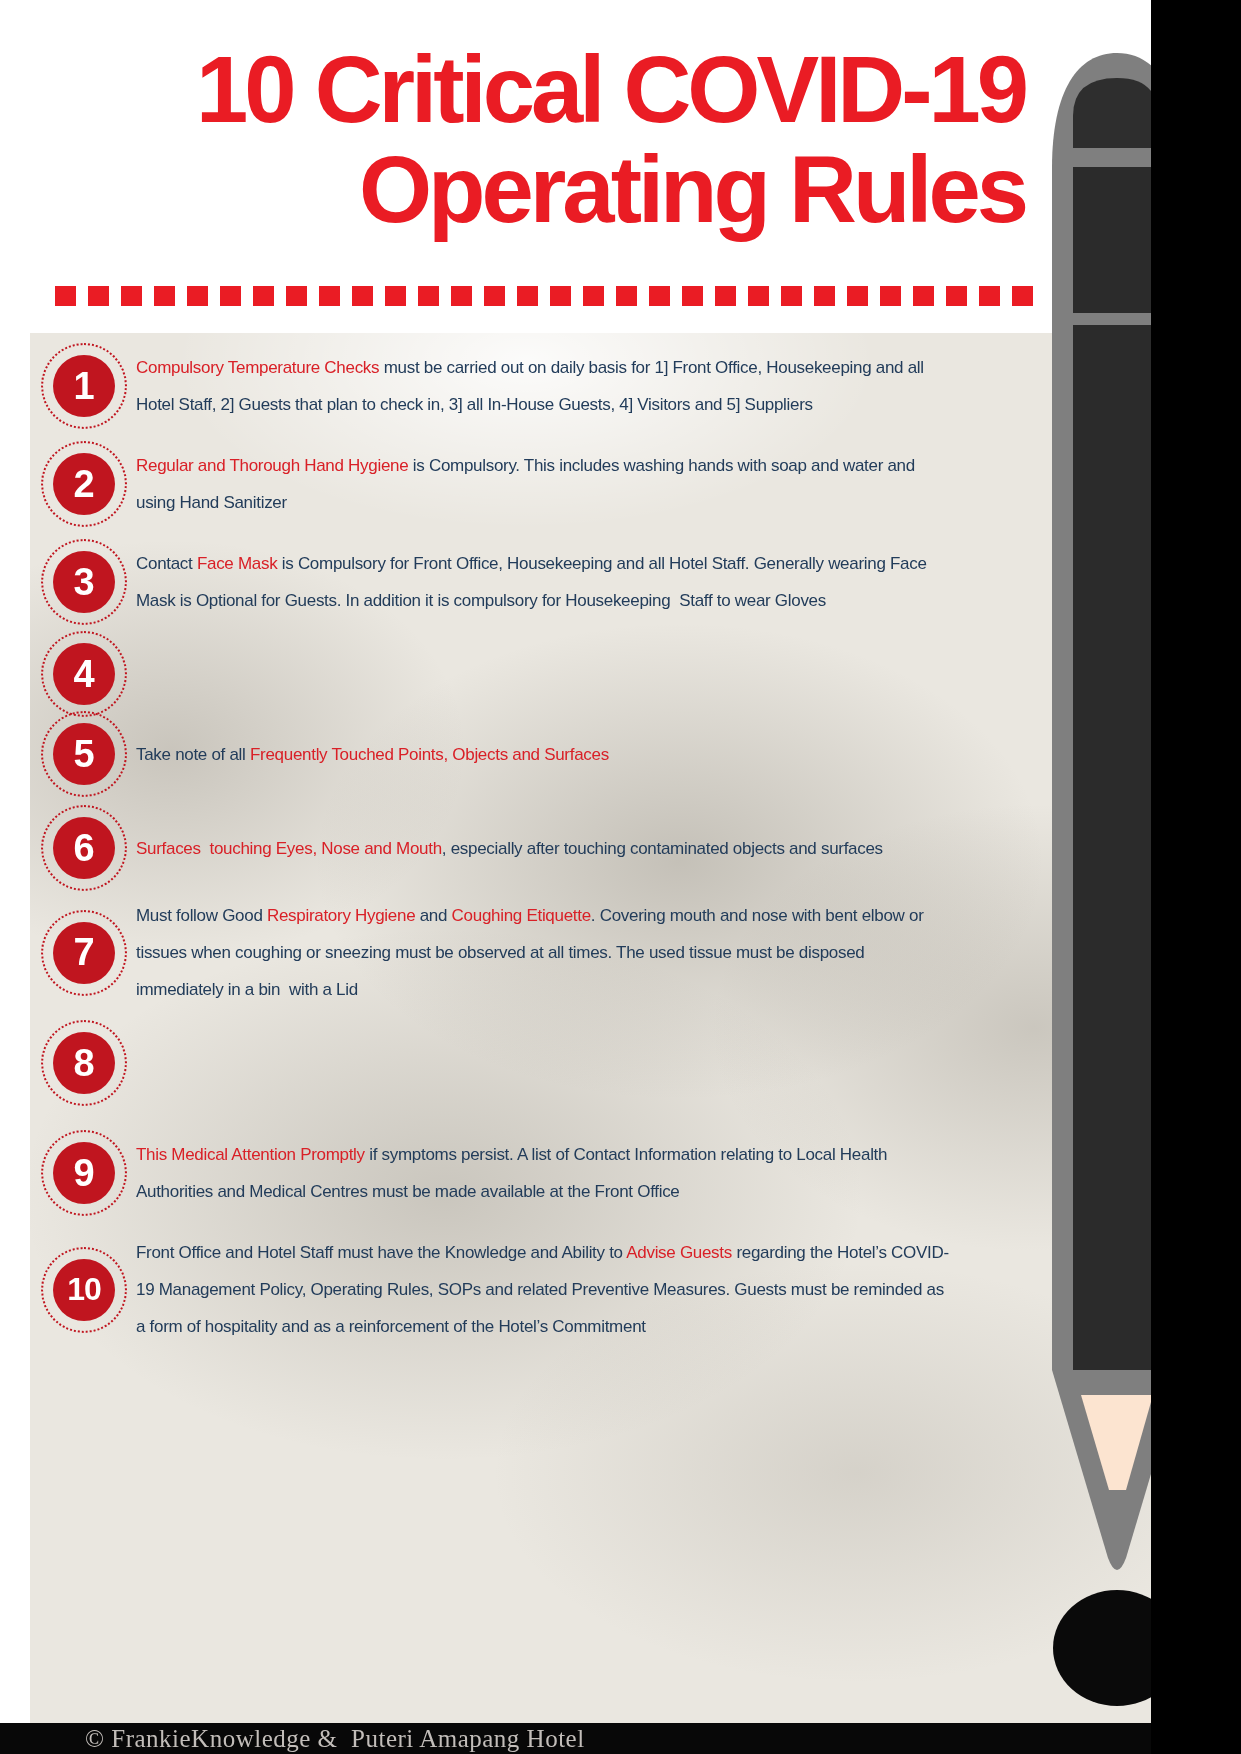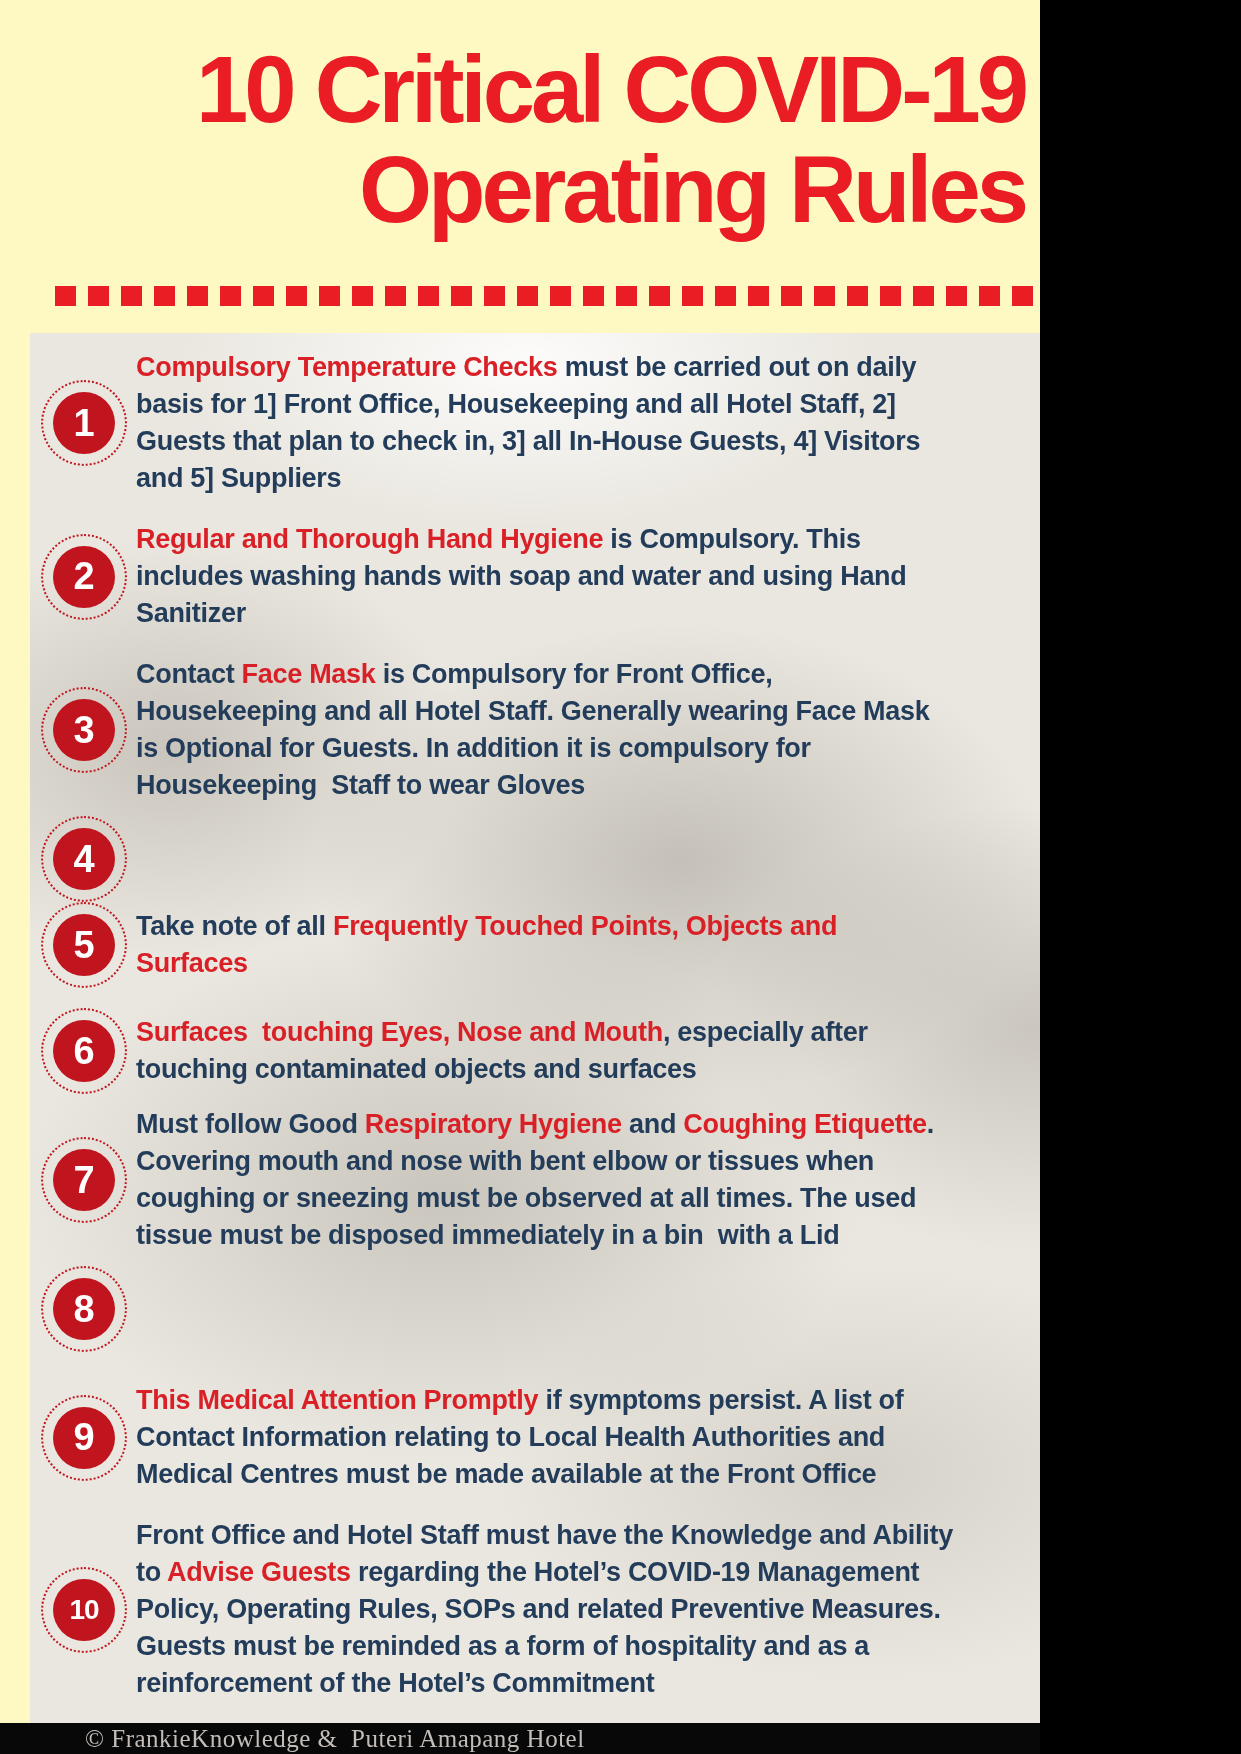--- a/index.html
+++ b/index.html
@@ -1,17 +1,17 @@
 <!DOCTYPE html>
 <html style="--title_red: #ea1c24; --highlight_red: #d92027; --body_navy: #223c5a; --badge_red: #c0151f; --panel_bg: #eae7e0; --pencil_gray: #7f7f7f; --pencil_dark: #2b2b2b; --pencil_tip: #fce4d0; --footer_text: #c2bdb9;"><head>
 <meta charset="utf-8">
 <style>
   html,body{margin:0;padding:0;background:#000;}
   .page{
-    position:relative;width:1040px;height:1754px;background:#fef9c3;
+    position:relative;width:1151px;height:1754px;background:#ffffff;
     overflow:hidden;font-family:"Liberation Sans",sans-serif;
   }
   
   .header-title{
     position:absolute;left:40px;top:40px;width:985px;text-align:right;
     color:var(--title_red,#ea1c24);font-weight:700;font-size:94px;line-height:100px;
     letter-spacing:-4px;white-space:nowrap;
   }
   .dashed-divider{
     position:absolute;left:55px;top:286px;width:985px;height:20px;
@@ -38,23 +38,23 @@
   .badge{
     position:relative;width:62px;height:62px;border-radius:50%;
     background:var(--badge_red,#c0151f);justify-self:center;
     display:flex;align-items:center;justify-content:center;
   }
   .badge::before{
     content:"";position:absolute;inset:-12px;border:2px dotted var(--badge_red,#c0151f);
     border-radius:50%;
   }
   .num{color:#ffffff;font-weight:700;font-size:38px;}
-  .num.small{font-size:28px;letter-spacing:-1px;}
+  .num.small{font-size:32px;letter-spacing:-1px;}
   .rule-text{
-    margin:0;font-size:27px;line-height:37px;font-weight:700;
+    margin:0;font-size:17px;line-height:37px;font-weight:400;
     color:var(--body_navy,#223c5a);letter-spacing:-0.3px;white-space:pre-wrap;
   }
   .seg-red{color:var(--highlight_red,#d92027);}
   
   .pencil{position:absolute;left:1040px;top:48px;width:150px;height:1670px;}
   
   .footer-bar{
     position:absolute;left:0;bottom:0;width:100%;height:31px;background:#080808;
     display:flex;align-items:center;
   }

